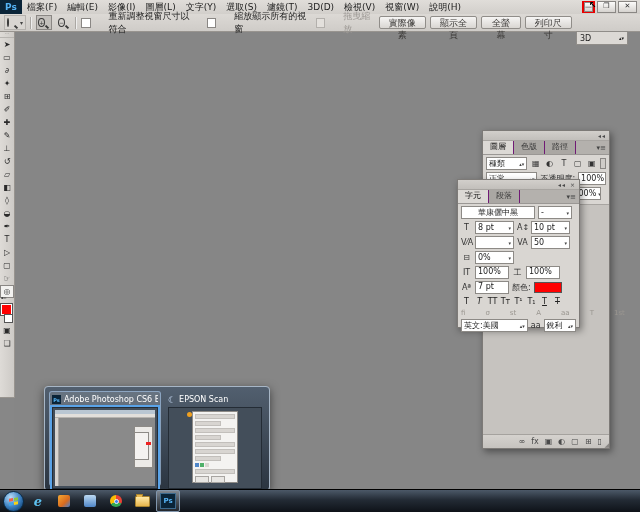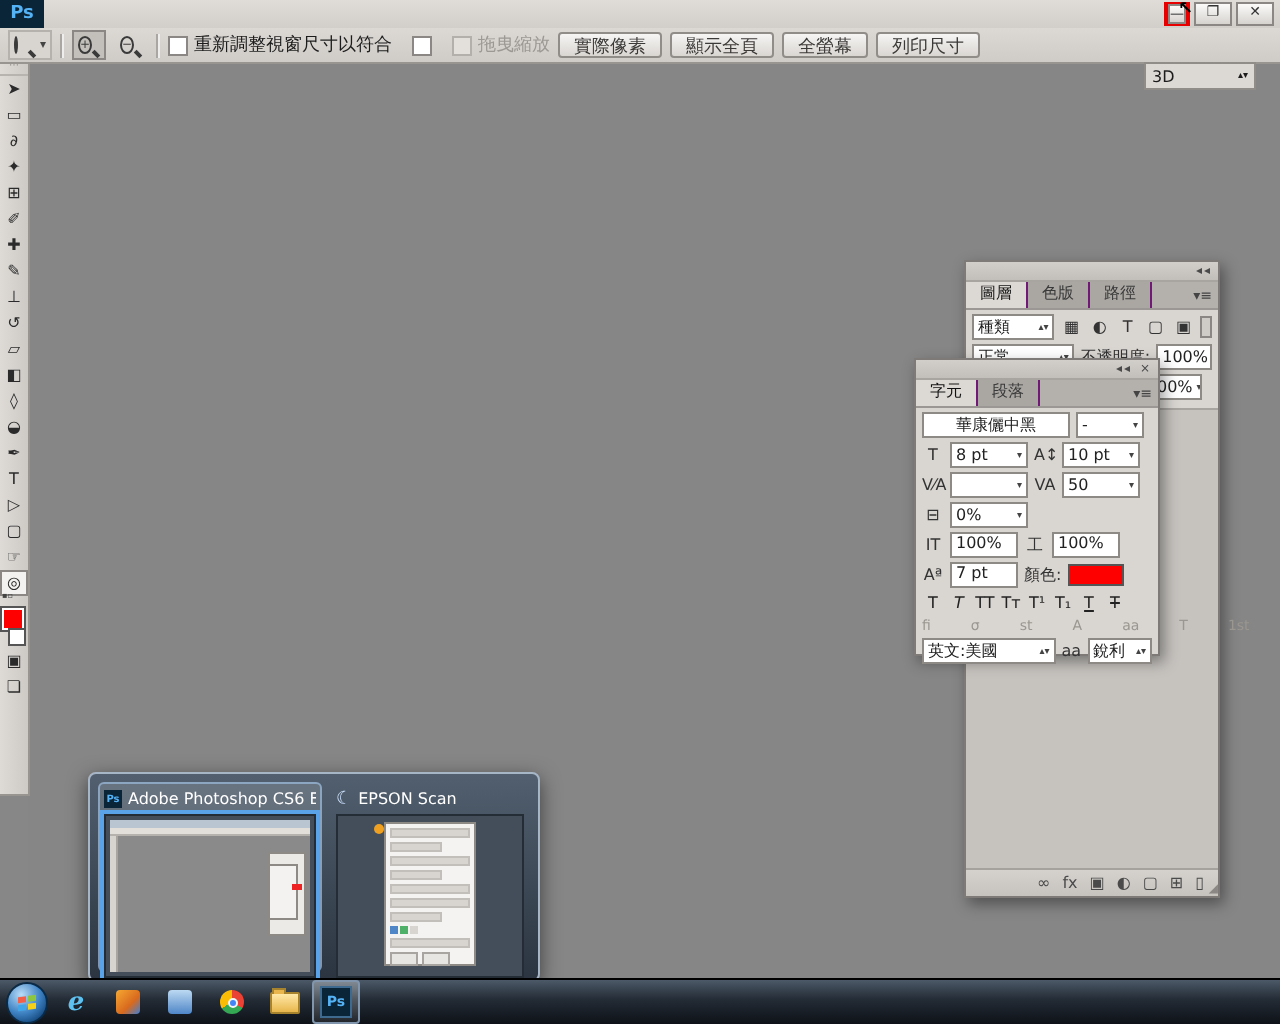--- a/index.html
+++ b/index.html
@@ -26,21 +26,21 @@
   .vsep{width:1px;height:12px;background:#aaa7a3;border-right:1px solid #eee;}
   .magwrap{position:relative;width:11px;height:11px;}
   .lens{width:7px;height:7px;border:1px solid #3a3a3a;border-radius:50%;
     font-size:6px;line-height:6px;text-align:center;color:#3a3a3a;}
   .magwrap::after{content:"";position:absolute;width:4px;height:2px;background:#3a3a3a;
     right:0px;bottom:0px;transform:rotate(45deg);}
   .tool-preset{display:flex;align-items:center;gap:2px;padding:1px 2px;border:1px solid #b5b2ae;background:#d8d5d1;}
   .preset-arrow{font-size:6px;color:#444;}
   .optbtn-ico{width:15px;height:13px;display:grid;place-items:center;border:1px solid transparent;}
   .optbtn-ico.pressed{background:#c3c0bc;border:1px solid #8a8784;}
-  .opt-check{display:flex;align-items:center;gap:3px;cursor:default;}
+  .opt-check{display:flex;align-items:center;gap:18px;cursor:default;}
   .cb{width:8px;height:8px;border:1px solid #8a8784;background:#fff;display:inline-block;}
   .opt-check.disabled .cb-label{color:#9c9894;}
   .opt-check.disabled .cb{border-color:#b3b0ac;background:#e3e0dc;}
   .opt-btn{height:13px;padding:0 7px;border:1px solid #908d89;border-radius:2px;
     background:linear-gradient(#f6f5f4,#d9d6d2);font-size:9px;line-height:12px;color:#3c3a38;}
   .ws-select{margin-left:auto;margin-right:12px;width:48px;height:12px;background:#dcd9d5;
     border:1px solid #908d89;display:flex;align-items:center;justify-content:space-between;
     padding:0 3px;font-size:8px;margin-top:31px;}
   
   .toolbar{position:absolute;left:0;top:31px;width:14px;height:366px;z-index:5;
@@ -160,20 +160,33 @@
 </style>
 </head>
 <body>
 
 <div id="screen">
 
   <div class="canvas"></div>
 
   <div class="menubar">
     <div class="ps-logo">Ps</div>
+    <div class="menu-items">
+      <span class="menu-item">檔案(F)</span>
+        <span class="menu-item">編輯(E)</span>
+        <span class="menu-item">影像(I)</span>
+        <span class="menu-item">圖層(L)</span>
+        <span class="menu-item">文字(Y)</span>
+        <span class="menu-item">選取(S)</span>
+        <span class="menu-item">濾鏡(T)</span>
+        <span class="menu-item">3D(D)</span>
+        <span class="menu-item">檢視(V)</span>
+        <span class="menu-item">視窗(W)</span>
+        <span class="menu-item">說明(H)</span>
+    </div>
     <div class="win-controls">
       <span class="annotation-box">
         <span class="win-btn">
           <span>—</span>
           <span class="cursor">↖</span>
         </span>
       </span>
       <span class="win-btn">❐</span>
       <span class="win-btn">✕</span>
     </div>
@@ -192,20 +205,21 @@
       <span class="magwrap"><span class="lens">−</span></span>
     </span>
     <span class="vsep"></span>
     <span style="display:flex;gap:10px;align-items:center;">
       <label class="opt-check">
           <span class="cb"></span>
           <span class="cb-label">重新調整視窗尺寸以符合</span>
         </label>
         <label class="opt-check">
           <span class="cb"></span>
+          <span class="cb-label">縮放顯示所有的視窗</span>
         </label>
         <label class="opt-check disabled">
           <span class="cb"></span>
           <span class="cb-label">拖曳縮放</span>
         </label>
     </span>
     <span style="display:flex;gap:4px;align-items:center;">
       <button class="opt-btn">實際像素</button>
         <button class="opt-btn">顯示全頁</button>
         <button class="opt-btn">全螢幕</button>

